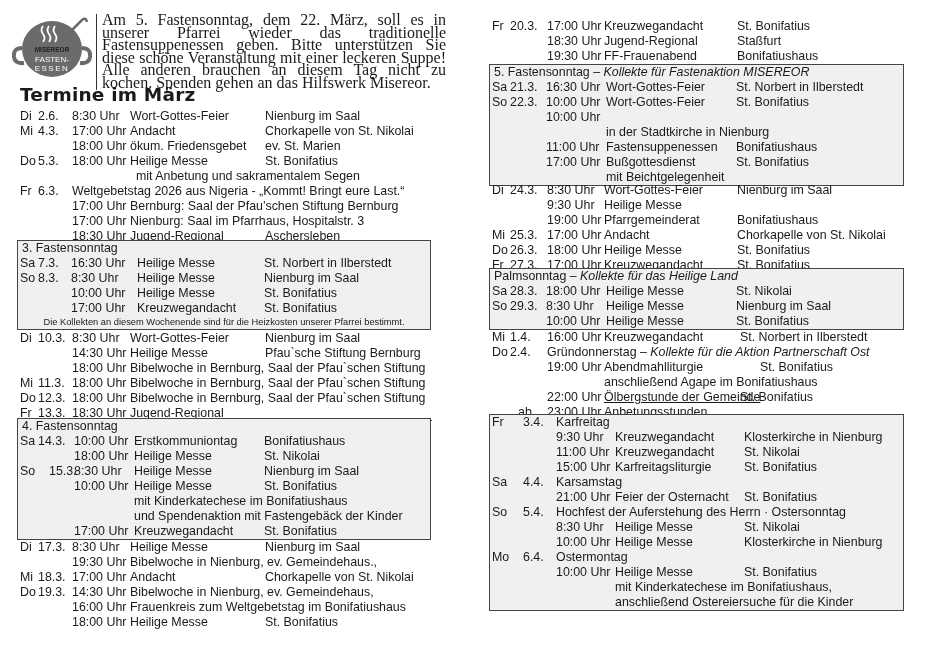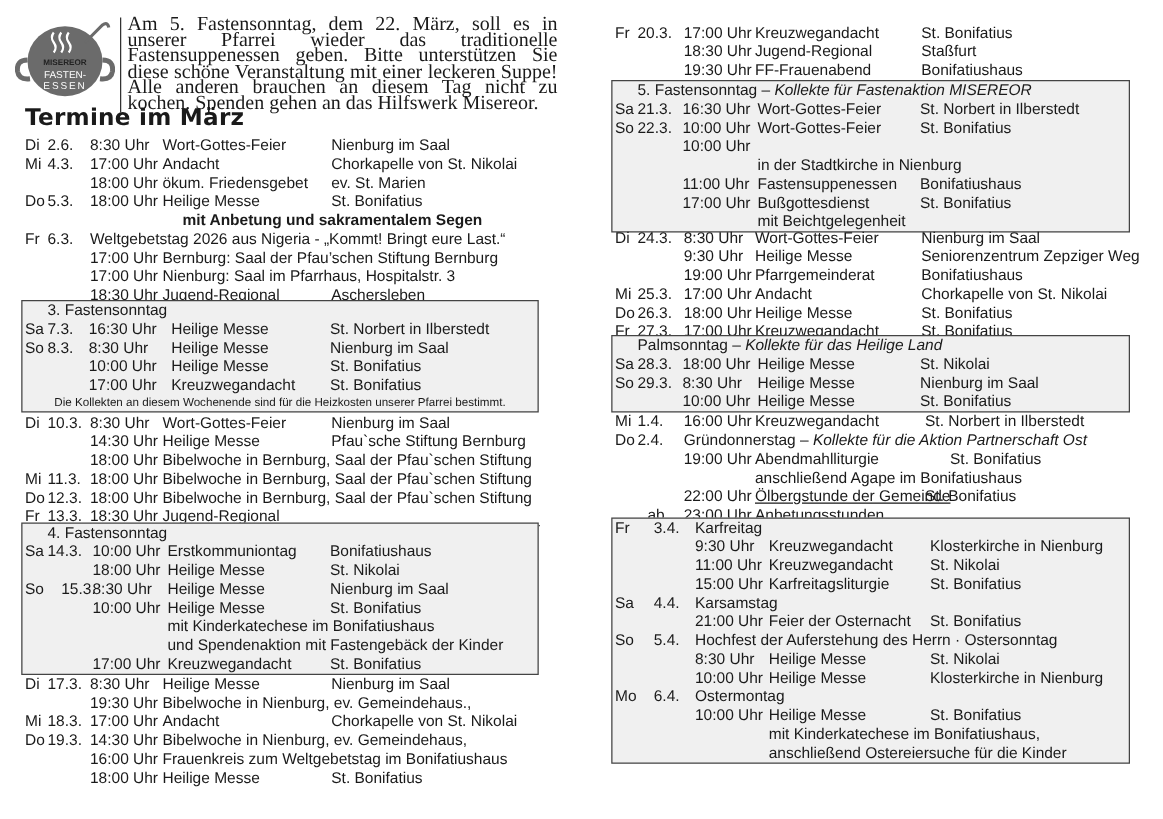--- a/index.html
+++ b/index.html
@@ -15,21 +15,21 @@
     font-family:"Liberation Serif", serif; font-size:16px; line-height:12.6px;
     text-align:justify; border-left:1.5px solid #333; padding-left:5px; }
   .heading { position:absolute; left:20px; top:84px;
     font-family:"DejaVu Sans", sans-serif; font-weight:bold; font-size:18.5px; letter-spacing:0.2px; }
 
   .block { position:absolute; font-size:12.4px; line-height:15px; }
   .row { position:relative; height:15px; white-space:nowrap; }
   .row span { position:absolute; top:0; }
   .box { position:absolute; border:1.3px solid #444; background:#f0f0f0; font-size:12.4px; line-height:15px; }
   .box .row { height:15px; }
-  .box-title { padding-left:20px; height:15px; white-space:nowrap; }
+  .box-title { padding-left:4px; height:15px; white-space:nowrap; }
   .box-title i { font-style:italic; }
   .note { font-size:9.3px; text-align:center; height:13px; line-height:13px; white-space:nowrap; }
   .sep { position:absolute; height:1.3px; background:#555; }
 </style>
 </head>
 <body>
 
 <div class="col left">
   <div class="intro">
     <svg class="logo" viewBox="0 0 80 66">
@@ -67,21 +67,21 @@
         <span style="left: 245px;">ev. St. Marien</span>
       </div>
       <div class="row">
         <span style="left: 0px;">Do</span>
         <span style="left: 18px;">5.3.</span>
         <span style="left: 52px;">18:00 Uhr</span>
         <span style="left: 110px;">Heilige Messe</span>
         <span style="left: 245px;">St. Bonifatius</span>
       </div>
       <div class="row">
-        <span style="left: 126px; font-weight: bold;">mit Anbetung und sakramentalem Segen</span>
+        <span style="left: 116px;">mit Anbetung und sakramentalem Segen</span>
       </div>
       <div class="row">
         <span style="left: 0px;">Fr</span>
         <span style="left: 18px;">6.3.</span>
         <span style="left: 52px;">Weltgebetstag 2026 aus Nigeria - „Kommt! Bringt eure Last.“</span>
       </div>
       <div class="row">
         <span style="left: 52px;">17:00 Uhr</span>
         <span style="left: 110px;">Bernburg: Saal der Pfau’schen Stiftung Bernburg</span>
       </div>
@@ -295,21 +295,20 @@
       <div class="row">
         <span style="left: 0px;">Di</span>
         <span style="left: 18px;">24.3.</span>
         <span style="left: 55px;">8:30 Uhr</span>
         <span style="left: 112px;">Wort-Gottes-Feier</span>
         <span style="left: 245px;">Nienburg im Saal</span>
       </div>
       <div class="row">
         <span style="left: 55px;">9:30 Uhr</span>
         <span style="left: 112px;">Heilige Messe</span>
-        <span style="left: 245px;">Seniorenzentrum Zepziger Weg</span>
       </div>
       <div class="row">
         <span style="left: 55px;">19:00 Uhr</span>
         <span style="left: 112px;">Pfarrgemeinderat</span>
         <span style="left: 245px;">Bonifatiushaus</span>
       </div>
       <div class="row">
         <span style="left: 0px;">Mi</span>
         <span style="left: 18px;">25.3.</span>
         <span style="left: 55px;">17:00 Uhr</span>

